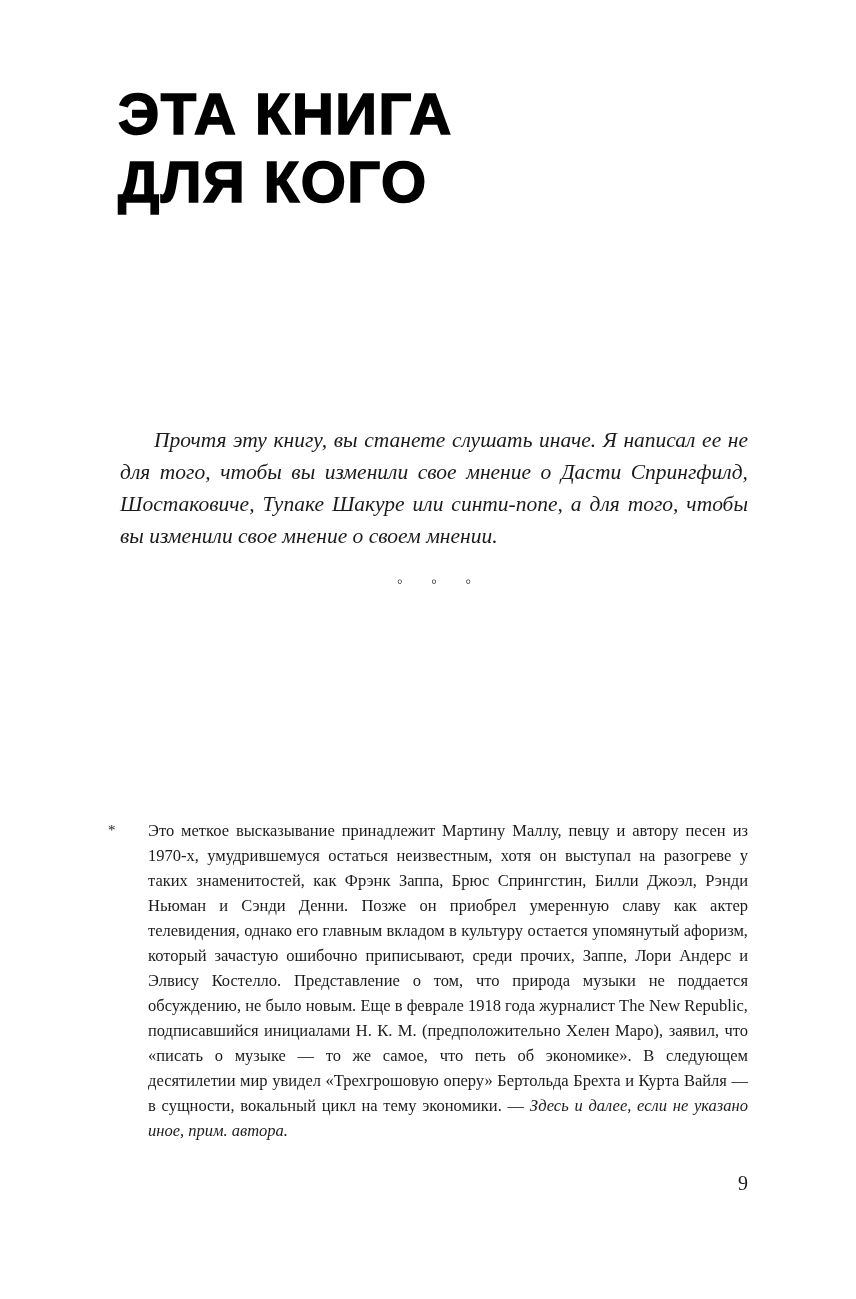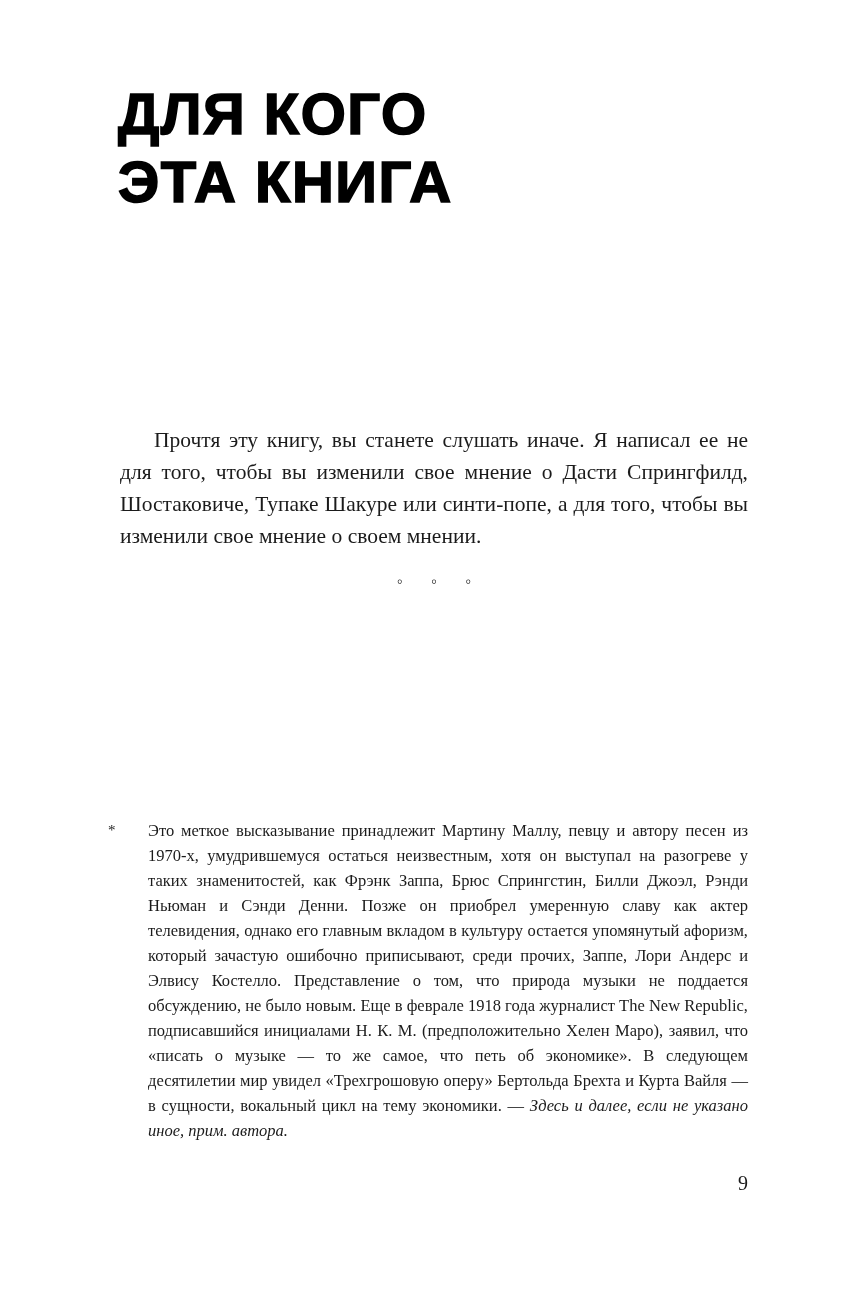--- a/index.html
+++ b/index.html
@@ -40,20 +40,21 @@
     font-size: 21.5px;
     line-height: 32px;
     text-align: justify;
     color: #1b1b1b;
   }
   .body-column p {
     margin: 0;
   }
   .para-indent {
     text-indent: 34px;
+    font-style: italic;
   }
   .separator {
     text-align: center;
     letter-spacing: 12px;
     font-size: 17px;
     line-height: 32px;
     margin: 14px 0 12px 0;
     text-indent: 12px; 
     color: #1b1b1b;
   }
@@ -95,22 +96,22 @@
     font-size: 20px;
     color: #1b1b1b;
   }
 </style>
 </head>
 <body>
 
 <div class="page">
 
   <div class="chapter-title">
+    <div>ЭТА КНИГА</div>
     <div>ДЛЯ КОГО</div>
-    <div>ЭТА КНИГА</div>
   </div>
 
   <div class="body-column">
     <p class="para-indent">Прочтя эту книгу, вы станете слушать иначе. Я написал ее не для того, чтобы вы изменили свое мнение о Дасти Спрингфилд, Шостаковиче, Тупаке Шакуре или синти-попе, а для того, чтобы вы изменили свое мнение о своем мнении.</p>
     <div class="separator">◦ ◦ ◦</div>
   </div>
 
   <div class="footnote">
     <div class="footnote-marker">*</div>
     <div class="footnote-text"><span>Это меткое высказывание принадлежит Мартину Маллу, певцу и автору песен из 1970-х, умудрившемуся остаться неизвестным, хотя он выступал на разогреве у таких знаменитостей, как Фрэнк Заппа, Брюс Спрингстин, Билли Джоэл, Рэнди Ньюман и Сэнди Денни. Позже он приобрел умеренную славу как актер телевидения, однако его главным вкладом в культуру остается упомянутый афоризм, который зачастую ошибочно приписывают, среди прочих, Заппе, Лори Андерс и Элвису Костелло. Представление о том, что природа музыки не поддается обсуждению, не было новым. Еще в феврале 1918 года журналист The New Republic, подписавшийся инициалами Н. К. М. (предположительно Хелен Маро), заявил, что «писать о музыке — то же самое, что петь об экономике». В следующем десятилетии мир увидел «Трехгрошовую оперу» Бертольда Брехта и Курта Вайля — в сущности, вокальный цикл на тему экономики. — </span><span class="footnote-italic">Здесь и далее, если не указано иное, прим. автора.</span></div>

